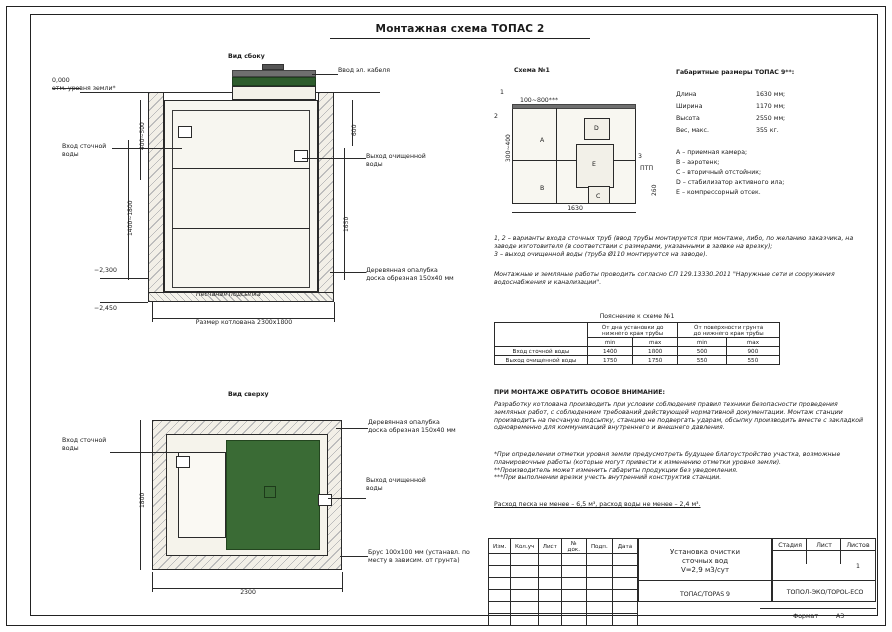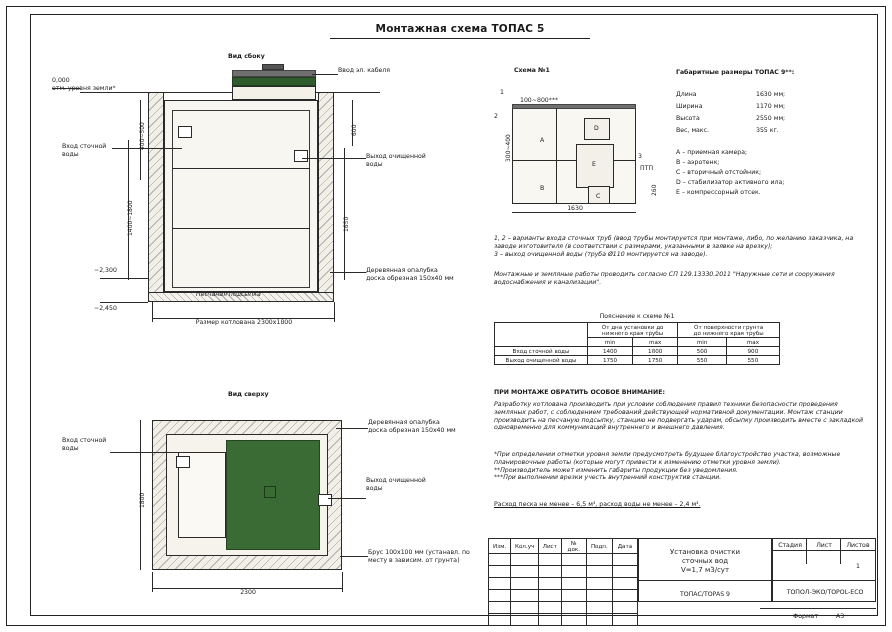--- a/index.html
+++ b/index.html
@@ -36,21 +36,21 @@
   .ul{text-decoration:underline;}
 </style>
 </head>
 <body>
 
 <div id="sheet">
 
   <div class="frame"></div>
   <div class="inner-frame"></div>
 
-  <div class="title">Монтажная схема ТОПАС 5</div>
+  <div class="title">Монтажная схема ТОПАС 2</div>
   <div class="title-rule"></div>
 
   <div class="lbl b" style="left:228px;top:52px;width:80px;">Вид сбоку</div>
 
   <div class="hline" style="left:80px;top:92px;width:300px;"></div>
   <div class="lbl" style="left:52px;top:76px;width:70px;">0,000
 отм. уровня земли*</div>
   <div class="hline" style="left:52px;top:88px;width:28px;"></div>
 
   <div class="box soil" style="left:148px;top:92px;width:16px;height:208px;"></div>
@@ -294,21 +294,21 @@
           <td></td>
           <td></td>
           <td></td>
         </tr>
   </tbody>
     </table>
 
   <div class="box" style="left:638px;top:538px;width:134px;height:64px;"></div>
   <div class="lbl c" style="left:642px;top:548px;width:126px;white-space:pre-line;font-size:7px;">Установка очистки
 сточных вод
-V=1,7 м3/сут</div>
+V=2,9 м3/сут</div>
   <div class="hline" style="left:638px;top:580px;width:134px;"></div>
   <div class="lbl c" style="left:642px;top:590px;width:126px;">ТОПАС/TOPAS 9</div>
 
   <div class="box" style="left:772px;top:538px;width:104px;height:64px;"></div>
   <div class="vline" style="left:806px;top:538px;height:26px;"></div>
   <div class="vline" style="left:840px;top:538px;height:26px;"></div>
   <div class="hline" style="left:772px;top:550px;width:104px;"></div>
   <div class="hline" style="left:772px;top:580px;width:104px;"></div>
   <div class="lbl c" style="left:774px;top:541px;width:32px;">Стадия</div>
   <div class="lbl c" style="left:808px;top:541px;width:32px;">Лист</div>

